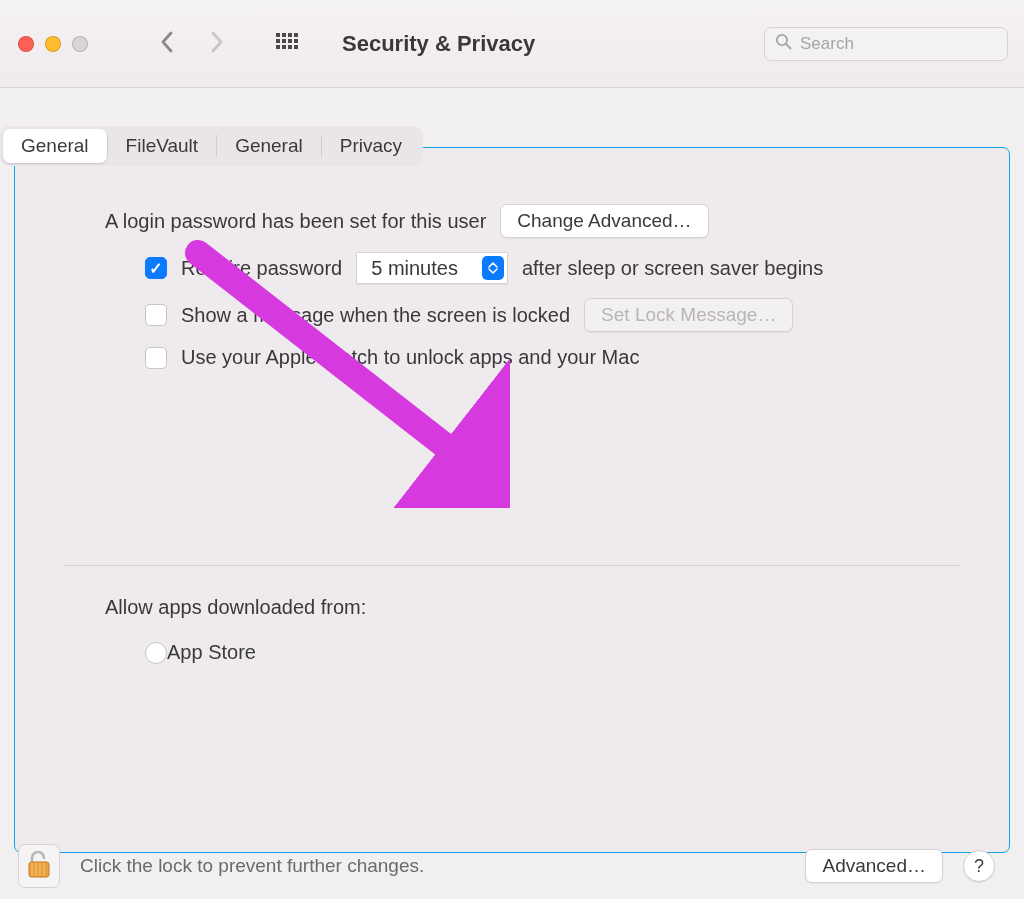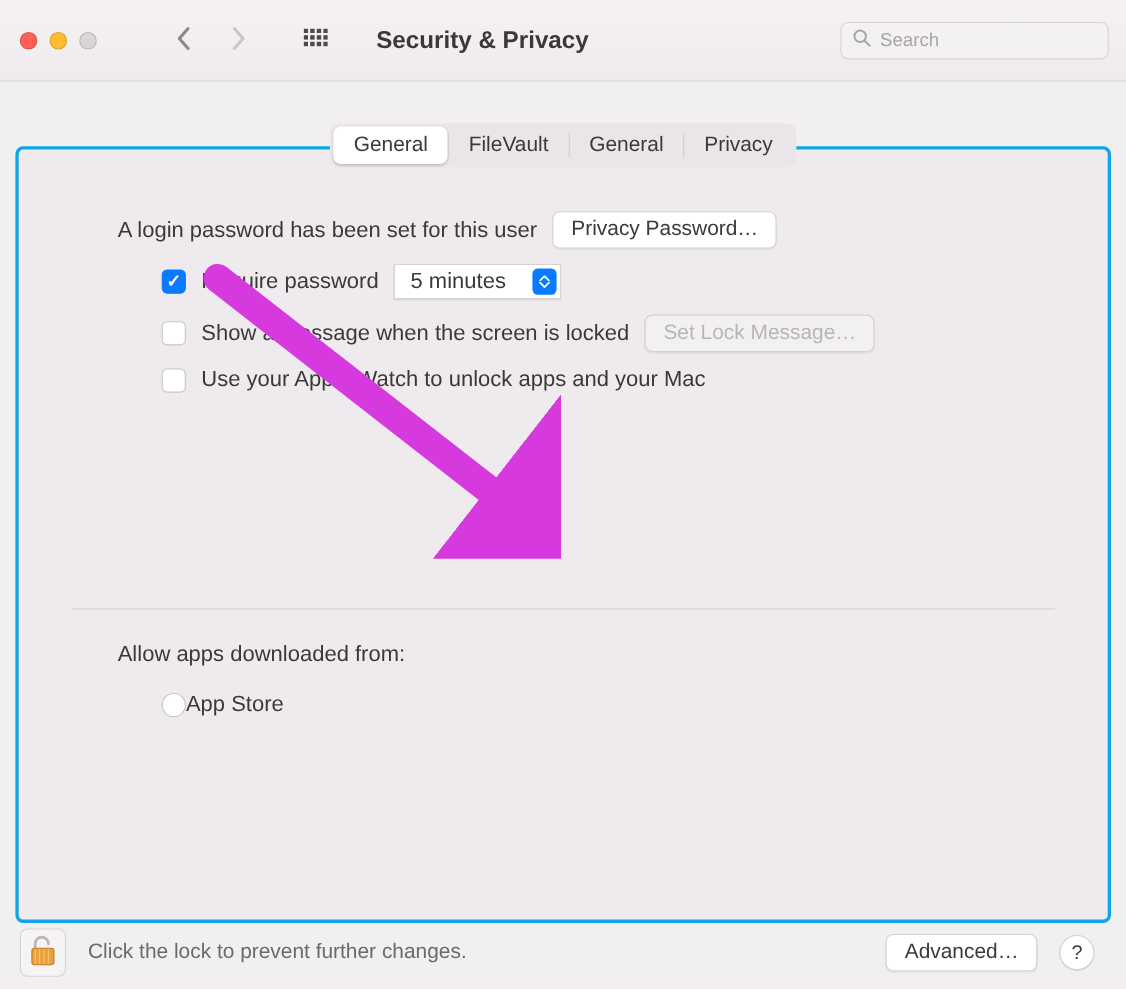--- a/index.html
+++ b/index.html
@@ -9,21 +9,21 @@
     font-family: -apple-system, "Helvetica Neue", Helvetica, Arial, sans-serif;
     background: #f2eff1;
     color: #3a3a3c;
     font-size: 18px;
     overflow: hidden;
     position: relative;
   }
 
   
   .toolbar {
-    height: 74px;
+    height: 88px;
     padding: 0 16px;
     display: flex;
     align-items: center;
     border-bottom: 1px solid #d8d5d8;
     gap: 24px;
     background: linear-gradient(#f5f2f4, #eeeaed);
   }
   .traffic-lights { display: flex; gap: 11px; align-items: center; margin-left: 2px; }
   .traffic-light { width: 16px; height: 16px; border-radius: 50%; border: 0.5px solid rgba(0,0,0,.15); }
   .tl-red { background: #ff5f57; }
@@ -44,36 +44,36 @@
     margin-left: 43px;
   }
   .search-wrap .mag { font-size: 17px; }
   .search-input {
     border: none; outline: none; background: transparent; font-size: 17px;
     color: #3a3a3c; width: 100%;
   }
   .search-input::placeholder { color: #a7a4a7; }
 
   
-  .tabs-wrap { display: flex; justify-content: center; margin-top: 38px; }
+  .tabs-wrap { display: flex; justify-content: flex-start; margin-top: 38px; }
   .tabs {
     display: flex; background: #e9e5e8; border-radius: 9px; padding: 3px;
     position: relative; z-index: 2;
   }
   .tab {
     padding: 6px 18px; font-size: 19px; border-radius: 7px; color: #3b393c;
     cursor: default;
   }
   .tab.active { background: #fff; box-shadow: 0 1px 2px rgba(0,0,0,.15); }
   .tab-sep { width: 1px; background: #cfccce; margin: 6px 0; }
 
   
   .panel {
     margin: -19px 14px 0 14px;
-    border: 3px solid #0ea5e9;
+    border: 1px solid #0ea5e9;
     border-radius: 7px;
     background: #eeeaed;
     padding: 56px 90px 40px 90px;
     min-height: 706px;
     position: relative;
   }
 
   .row { display: flex; align-items: center; gap: 14px; margin-bottom: 14px; font-size: 20px; color: #3a383b; }
   .row.indent { padding-left: 40px; }
 
@@ -203,37 +203,38 @@
     <div class="tab">General</div>
     <div class="tab-sep"></div>
     <div class="tab">Privacy</div>
   </div>
 </div>
 
 <div class="panel">
 
   <div class="row">
     <span>A login password has been set for this user</span>
-    <button class="btn">Privacy Password…</button>
+    <button class="btn">Change Advanced…</button>
   </div>
 
   <div class="row indent">
     <span class="chk checked"></span>
     <span>Require password</span>
     <span class="select">
       <span>5 minutes</span>
       <span class="select-arrows">
         <svg width="10" height="6" viewBox="0 0 10 6">
             <polyline points="1,5 5,1 9,5" fill="none" stroke="#fff" stroke-width="1.6" stroke-linecap="round" stroke-linejoin="round"></polyline>
           </svg>
         <svg width="10" height="6" viewBox="0 0 10 6">
             <polyline points="1,1 5,5 9,1" fill="none" stroke="#fff" stroke-width="1.6" stroke-linecap="round" stroke-linejoin="round"></polyline>
           </svg>
       </span>
     </span>
+    <span>after sleep or screen saver begins</span>
   </div>
 
   <div class="row indent">
     <span class="chk"></span>
     <span>Show a message when the screen is locked</span>
     <button class="btn disabled">Set Lock Message…</button>
   </div>
 
   <div class="row indent">
     <span class="chk"></span>

